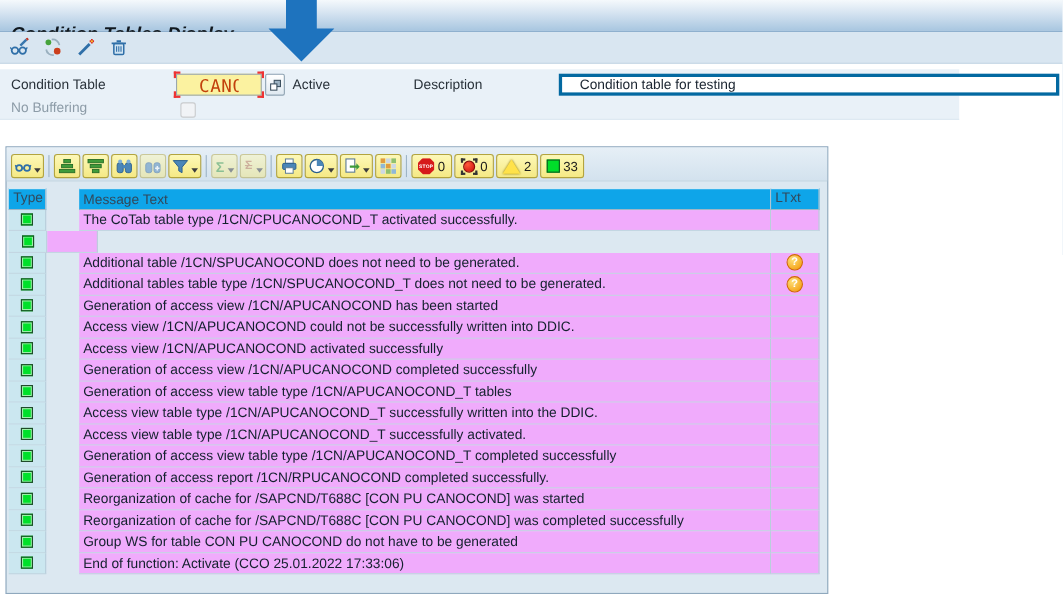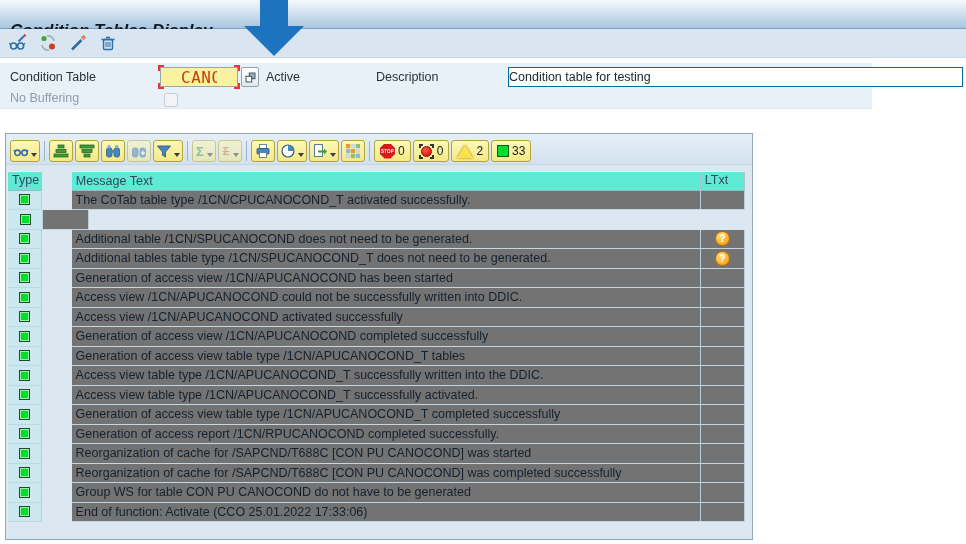--- a/index.html
+++ b/index.html
@@ -49,22 +49,22 @@
   .corner.tr { right:-2px; top:-2px; border-right:2px solid #e33; border-top:2px solid #e33; }
   .corner.bl { left:-2px; bottom:-2px; border-left:2px solid #e33; border-bottom:2px solid #e33; }
   .corner.br { right:-2px; bottom:-2px; border-right:2px solid #e33; border-bottom:2px solid #e33; }
   .vhelp-btn {
     position:absolute; left:241px; top:4px; width:18px; height:20px;
     background:linear-gradient(#ffffff,#dfe9f1); border:1px solid #8fa3b2; border-radius:2px;
     display:flex; align-items:center; justify-content:center; padding:0; cursor:pointer;
   }
   .desc-input {
     position:absolute; left:508px; top:4px; width:455px; height:20px;
-    background:#ffffff; border:1px solid #0369a1;
-    font-size:12.5px; color:#1a2430; padding:0 0;
+    background:#ffffff; border:3px solid #0369a1;
+    font-size:12.5px; color:#1a2430; padding:0 16px;
   }
   .chk {
     position:absolute; left:160px; top:27px; width:14px; height:14px;
     accent-color:#7b93a6;
   }
 
   
   .arrow { position:absolute; left:244px; top:0; width:60px; height:57px; z-index:50; }
 
   
@@ -111,27 +111,27 @@
   .ok-ic { width:12px; height:12px; background:#00dd2a; border:1px solid #0c5a1c; }
 
   
   .alv-grid { margin:6px 0 0 2px; width:737px; font-size:12.5px; }
   .grow { display:flex; height:19.5px; line-height:19px; }
   .gcell { border-right:1px solid #b9cedb; border-bottom:1px solid #c3d6e2; overflow:hidden; white-space:nowrap; }
   .c-type { width:35px; display:flex; align-items:center; justify-content:center; }
   .c-msg  { width:656px; padding:0 4px;margin-left:30px; }
   .c-ltxt { width:46px; display:flex; align-items:center; justify-content:center; }
   .hrow .gcell {
-    background:#5eead4; color:#32495c; border-right:1px solid #aec4d3;
+    background:#0ea5e9; color:#32495c; border-right:1px solid #aec4d3;
     border-bottom:1px solid #9fb6c6; border-top:1px solid #e9f1f7;
   }
   .hrow .c-type { justify-content:flex-start; padding-left:4px; }
   .hrow .c-msg, .hrow .c-ltxt { padding-left:4px; justify-content:flex-start; }
   .drow .c-type { background:#cbe7f0; }
-  .drow .c-msg, .drow .c-ltxt { background:#737373; color:#14212e; }
+  .drow .c-msg, .drow .c-ltxt { background:#f0abfc; color:#14212e; }
   .sq { width:11px; height:11px; background:#00e02a; border:1px solid #204a2a; box-shadow:inset 0 0 0 1px #9cf0a9; }
   .qbadge {
     width:15px; height:15px; border-radius:50%;
     background:radial-gradient(circle at 35% 30%, #ffe07a, #f29400);
     border:1px solid #cf6a00; color:#ffffff; font-weight:bold; font-size:10px;
     display:flex; align-items:center; justify-content:center; cursor:pointer;
   }
 </style>
 </head>
 <body>

